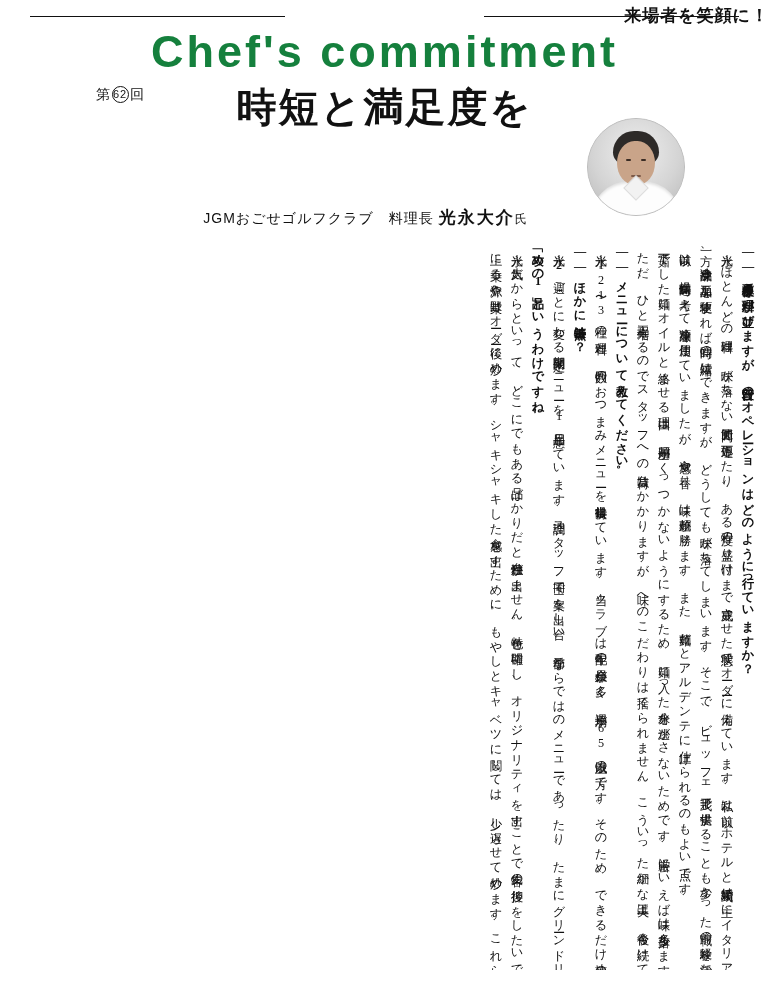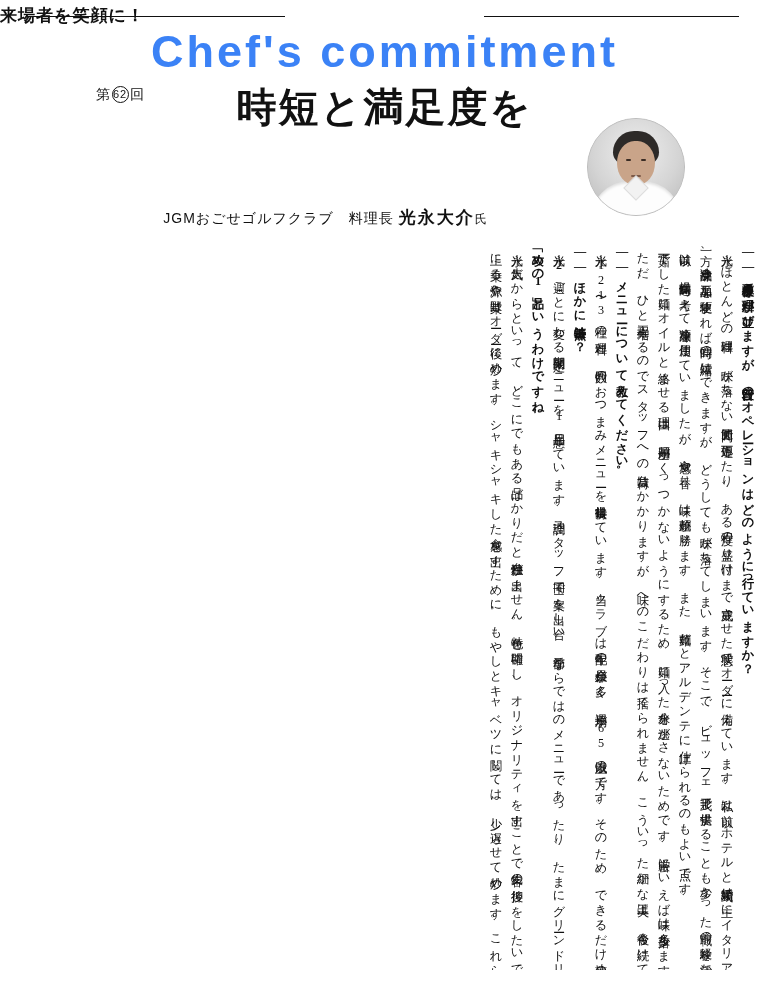--- a/index.html
+++ b/index.html
@@ -9,40 +9,40 @@
     font-family:"Liberation Serif","DejaVu Serif",serif;
     color:#111;
     overflow:hidden;
     position:relative;
   }
   .page{position:relative;width:769px;height:982px;}
 
   
   .kicker{
     position:absolute;left:0;top:4px;width:769px;
-    text-align:left;
+    text-align:right;
     font-family:"Liberation Sans","DejaVu Sans",sans-serif;
     font-weight:bold;
     font-size:17px;
     letter-spacing:1px;
   }
   .kicker-rule-left,.kicker-rule-right{
     position:absolute;top:16px;height:1px;background:#111;
   }
   .kicker-rule-left{left:30px;width:255px;}
   .kicker-rule-right{right:30px;width:255px;}
 
   .chefs{
     position:absolute;left:0;top:26px;width:769px;
     text-align:center;
     font-family:"Liberation Sans","DejaVu Sans",sans-serif;
     font-weight:bold;
     font-size:45px;
     letter-spacing:3px;
-    color:#3b82f6;
+    color:#15803d;
     white-space:nowrap;
   }
 
   .issue{
     position:absolute;left:96px;top:86px;
     font-family:"Liberation Sans","DejaVu Sans",sans-serif;
     font-size:14px;
     letter-spacing:1px;
   }
   .issue .circled{
@@ -65,20 +65,21 @@
     letter-spacing:2px;
   }
   .headline div{white-space:nowrap;}
 
   .byline{
     position:absolute;left:0;top:206px;width:651px;
     text-align:center;
     font-family:"Liberation Sans","DejaVu Sans",sans-serif;
     font-size:14px;
     letter-spacing:1px;
+    padding-left:40px;
   }
   .byline .name{font-size:17px;font-weight:bold;letter-spacing:2px;}
   .byline .suffix{font-size:12px;}
 
   
   .portrait{
     position:absolute;left:587px;top:118px;
     width:96px;height:96px;border-radius:50%;
     overflow:hidden;
     background:#c9c9c9;

